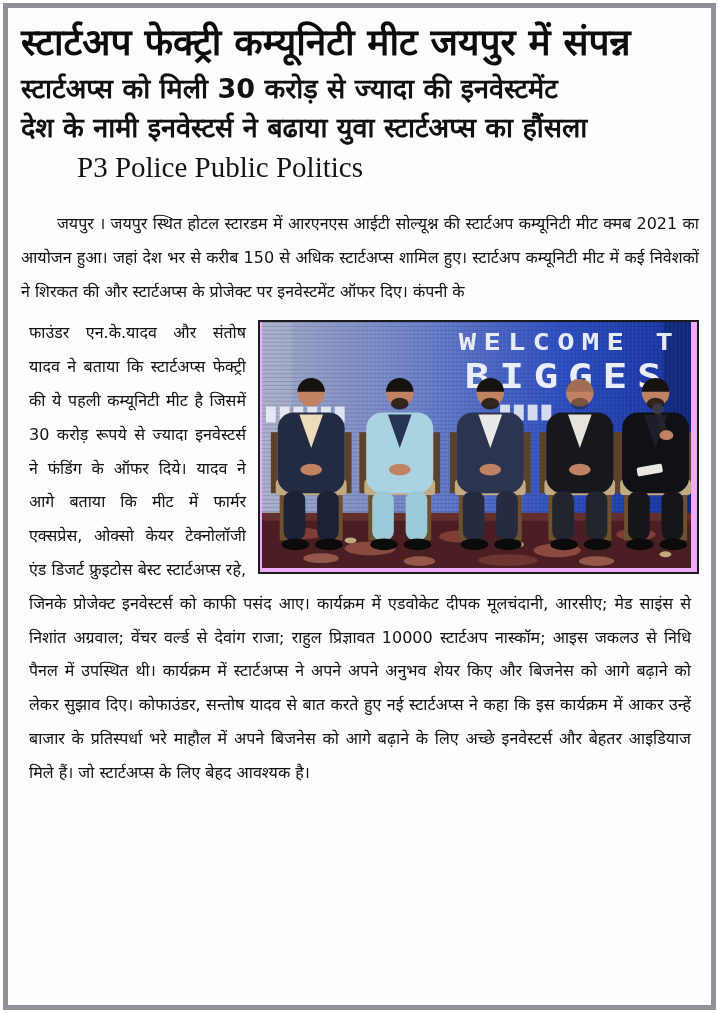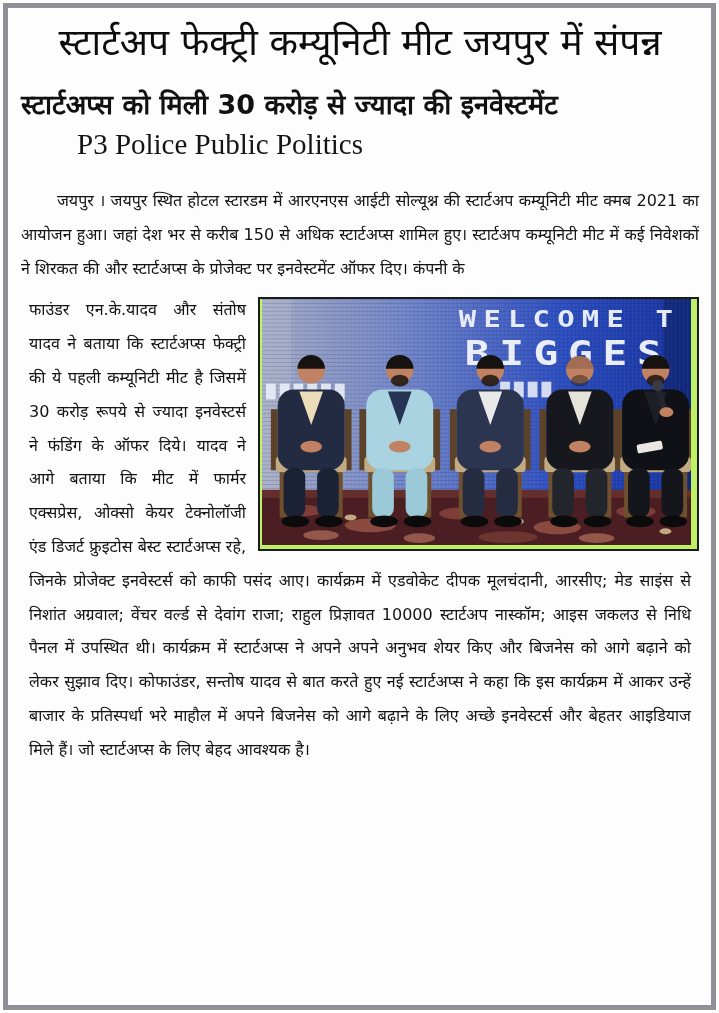--- a/index.html
+++ b/index.html
@@ -8,55 +8,55 @@
     font-family:"DejaVu Sans",sans-serif;color:#101010;
   }
   .page{
     box-sizing:border-box;
     margin:3px;height:1007px;width:713px;
     border:5px solid #8f9196;
     background:#fdfdfd;
     padding:6px 12px 6px 13px;
   }
   .headline{
-    text-align:center;font-weight:400;font-size:37px;line-height:53px;
+    text-align:left;font-weight:700;font-size:37px;line-height:53px;
     color:#0c0c0c;letter-spacing:0px;margin-top:2px;
   }
   .subhead{
     font-weight:700;font-size:27px;line-height:39px;color:#111;
     text-align:left;
-    margin-top:16px;
   }
   .byline{
     font-family:"Liberation Serif",serif;
     font-size:29px;line-height:40px;padding-left:56px;color:#141414;
     margin-bottom:20px;
   }
   .body-text{
     font-size:16px;line-height:33.8px;text-align:justify;color:#131313;
   }
   .para1{margin:2px 0 0 0;text-indent:36px;}
   .para2{margin:8px;}
   .flow2{margin-top:2px;}
   .photo-wrap{
     float:right;width:437px;height:250px;
-    border:2px solid #1b1b1b;background:#bef264;
+    border:2px solid #1b1b1b;background:#f0abfc;
     margin:4px 0 8px 12px;
   }
   .photo-wrap svg{display:block;}
   .clear{clear:both;}
 </style>
 </head>
 <body>
 
 <div class="page">
 
   <div class="headline">स्टार्टअप फेक्ट्री कम्यूनिटी मीट जयपुर में संपन्न</div>
 
   <div class="subhead">स्टार्टअप्स को मिली 30 करोड़ से ज्यादा की इनवेस्टमेंट</div>
+  <div class="subhead">देश के नामी इनवेस्टर्स ने बढाया युवा स्टार्टअप्स का हौंसला</div>
 
   <div class="byline">P3 Police Public Politics</div>
 
   <div>
     <p class="body-text para1">जयपुर । जयपुर स्थित होटल स्टारडम में आरएनएस आईटी सोल्यूश्न की स्टार्टअप कम्यूनिटी मीट क्मब 2021 का आयोजन हुआ। जहां देश भर से करीब 150 से अधिक स्टार्टअप्स शामिल हुए। स्टार्टअप कम्यूनिटी मीट में कई निवेशकों ने शिरकत की और स्टार्टअप्स के प्रोजेक्ट पर इनवेस्टमेंट ऑफर दिए। कंपनी के</p>
 
     <div class="flow2">
       <div class="photo-wrap">
         <svg width="433" height="246" viewBox="0 0 436 250" xmlns="http://www.w3.org/2000/svg">
           <defs>

